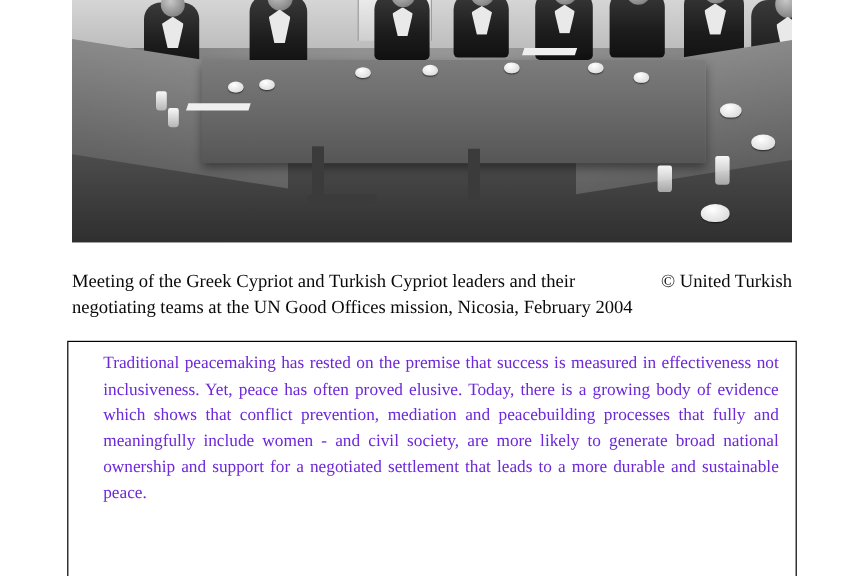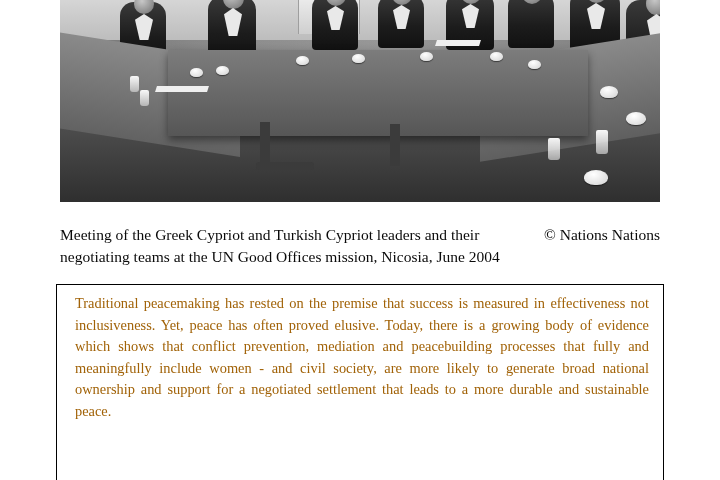--- a/index.html
+++ b/index.html
@@ -138,25 +138,25 @@
     left: 56px;
     top: 284px;
     width: 608px;
     height: 200px;
     border: 1px solid #000000;
     box-sizing: border-box;
     padding: 8px 14px 0 14px;
     overflow: hidden;
   }
   .quote-box p {
-    margin: 0 0 12px 4px;
+    margin: 0 0 12px 15px;
     font-size: 14.4px;
     line-height: 1.5;
     text-align: justify;
-    color: #a16207;
+    color: #6d28d9;
   }
 </style>
 </head>
 <body>
 
 <div class="page">
 
   <div class="photo-wrap">
     <div class="photo">
       <div class="wall">
@@ -216,21 +216,21 @@
       <div class="cup" style="left:566px; top:118px; width:20px; height:13px;"></div>
       <div class="cup" style="left:524px; top:176px; width:24px; height:15px;"></div>
       <div class="glass" style="left:488px; top:144px; width:12px; height:22px;"></div>
       <div class="glass" style="left:536px; top:136px; width:12px; height:24px;"></div>
       <div class="paper" style="left:96px; top:92px; width:52px;"></div>
       <div class="paper" style="left:376px; top:46px; width:44px;"></div>
     </div>
   </div>
 
   <div class="caption">
-    <span class="credit">© Nations Nations</span>
-    <span>Meeting of the Greek Cypriot and Turkish Cypriot leaders and their negotiating teams at the UN Good Offices mission, Nicosia, June 2004</span>
+    <span class="credit">© United Turkish</span>
+    <span>Meeting of the Greek Cypriot and Turkish Cypriot leaders and their negotiating teams at the UN Good Offices mission, Nicosia, February 2004</span>
   </div>
 
   <div class="quote-box">
     <p>Traditional peacemaking has rested on the premise that success is measured in effectiveness not inclusiveness. Yet,  peace has often proved elusive. Today, there is a growing body of evidence which shows that conflict prevention, mediation and peacebuilding processes that fully and meaningfully include women - and civil society, are more likely to generate broad national ownership and support for a negotiated settlement that leads to a more durable and sustainable peace.</p>
   </div>
 
 </div>
 
 </body></html>

